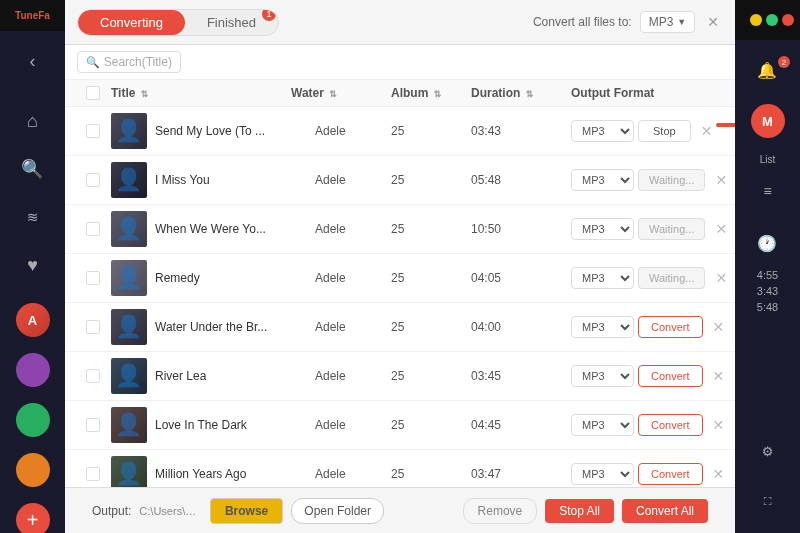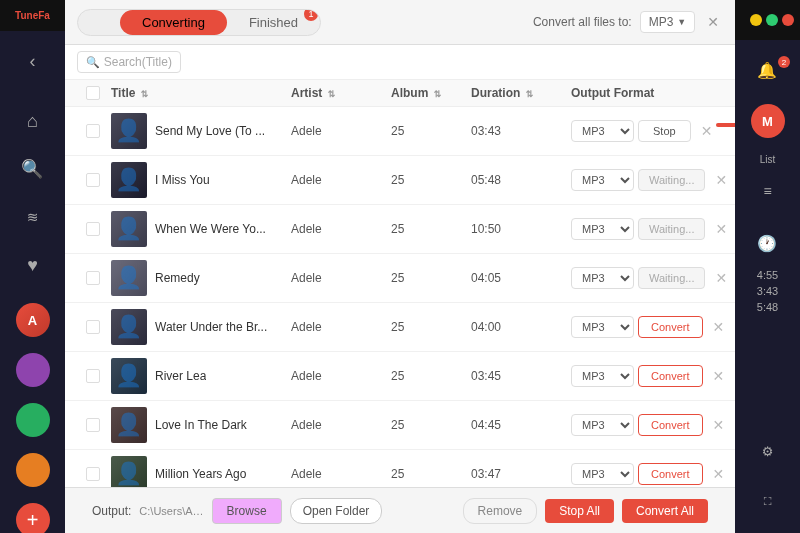--- a/index.html
+++ b/index.html
@@ -107,23 +107,22 @@
       padding: 5px 22px;
       font-size: 13px;
       cursor: pointer;
       border: none;
       background: transparent;
       color: #666;
       position: relative;
     }
     .tab-btn.active {
       background: #e74c3c;
-      color: #000000;
+      color: #ffffff;
       border-radius: 20px;
-      margin-left: 42px;
     }
     .tab-badge {
       position: absolute;
       top: -3px;
       right: 2px;
       background: #e74c3c;
       color: #fff;
       border-radius: 50%;
       width: 14px;
       height: 14px;
@@ -251,20 +250,21 @@
     .song-title {
       font-size: 12px;
       color: #333;
       white-space: nowrap;
       overflow: hidden;
       text-overflow: ellipsis;
     }
     .artist-name {
       font-size: 12px;
       color: #555;
+      margin-left: 24px;
     }
     .album-num {
       font-size: 12px;
       color: #555;
     }
     .duration-text {
       font-size: 12px;
       color: #555;
     }
     .format-cell {
@@ -352,26 +352,27 @@
       flex: 1;
       font-size: 11px;
       color: #888;
       white-space: nowrap;
       overflow: hidden;
       text-overflow: ellipsis;
       max-width: 160px;
     }
     .browse-btn {
       padding: 5px 14px;
-      background: #f0abfc;
+      background: #eab308;
       border: 1px solid #ccc;
       border-radius: 4px;
       font-size: 12px;
       color: #555;
       cursor: pointer;
+      font-weight: bold;
     }
     .open-folder-btn {
       padding: 5px 12px;
       background: #fff;
       border: 1px solid #ccc;
       border-radius: 12px;
       font-size: 12px;
       color: #555;
       cursor: pointer;
     }
@@ -560,21 +561,21 @@
 
   <div class="table-header">
     <div class="check-cell">
       <div class="header-checkbox"></div>
     </div>
     <div>
       <span>Title</span>
       <span class="sort-arrow">⇅</span>
     </div>
     <div>
-      <span>Artist</span>
+      <span>Water</span>
       <span class="sort-arrow">⇅</span>
     </div>
     <div>
       <span>Album</span>
       <span class="sort-arrow">⇅</span>
     </div>
     <div>
       <span>Duration</span>
       <span class="sort-arrow">⇅</span>
     </div>

